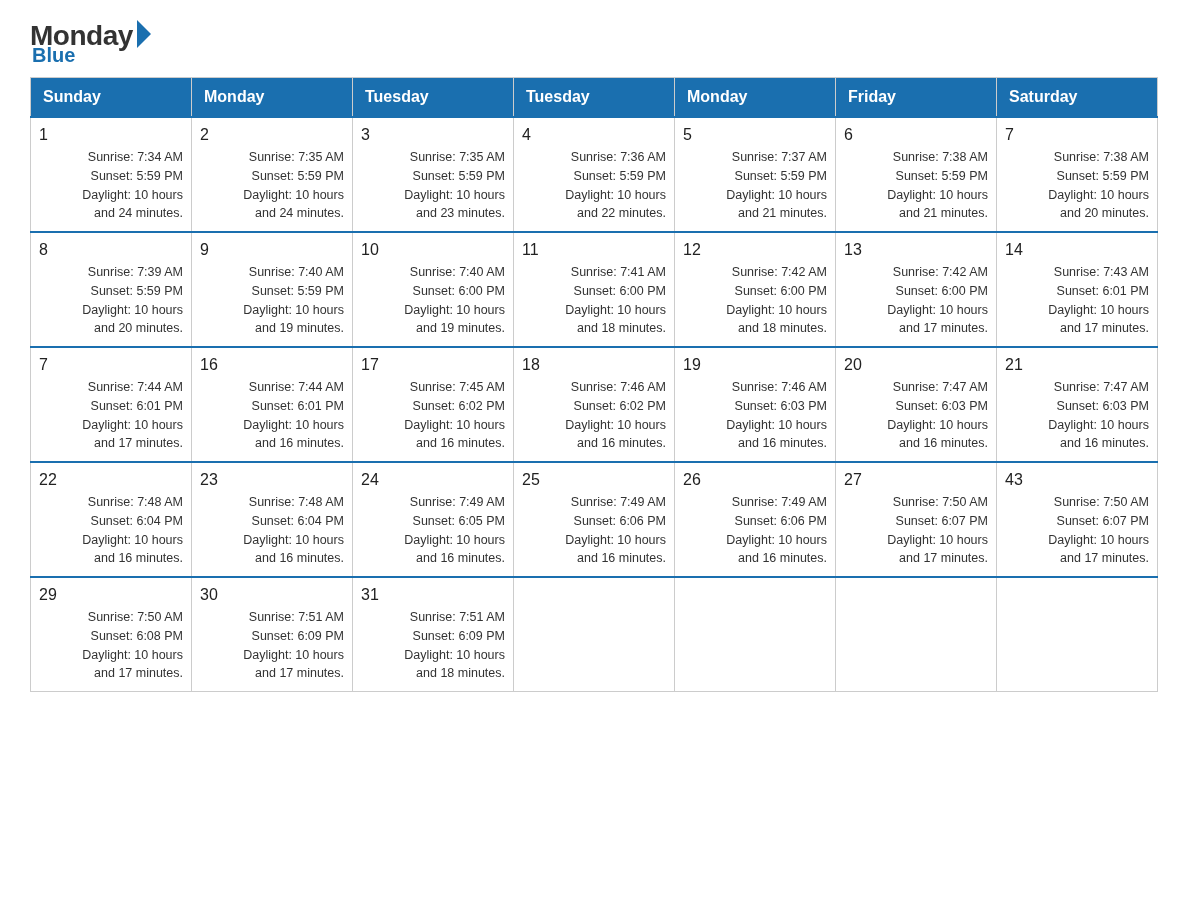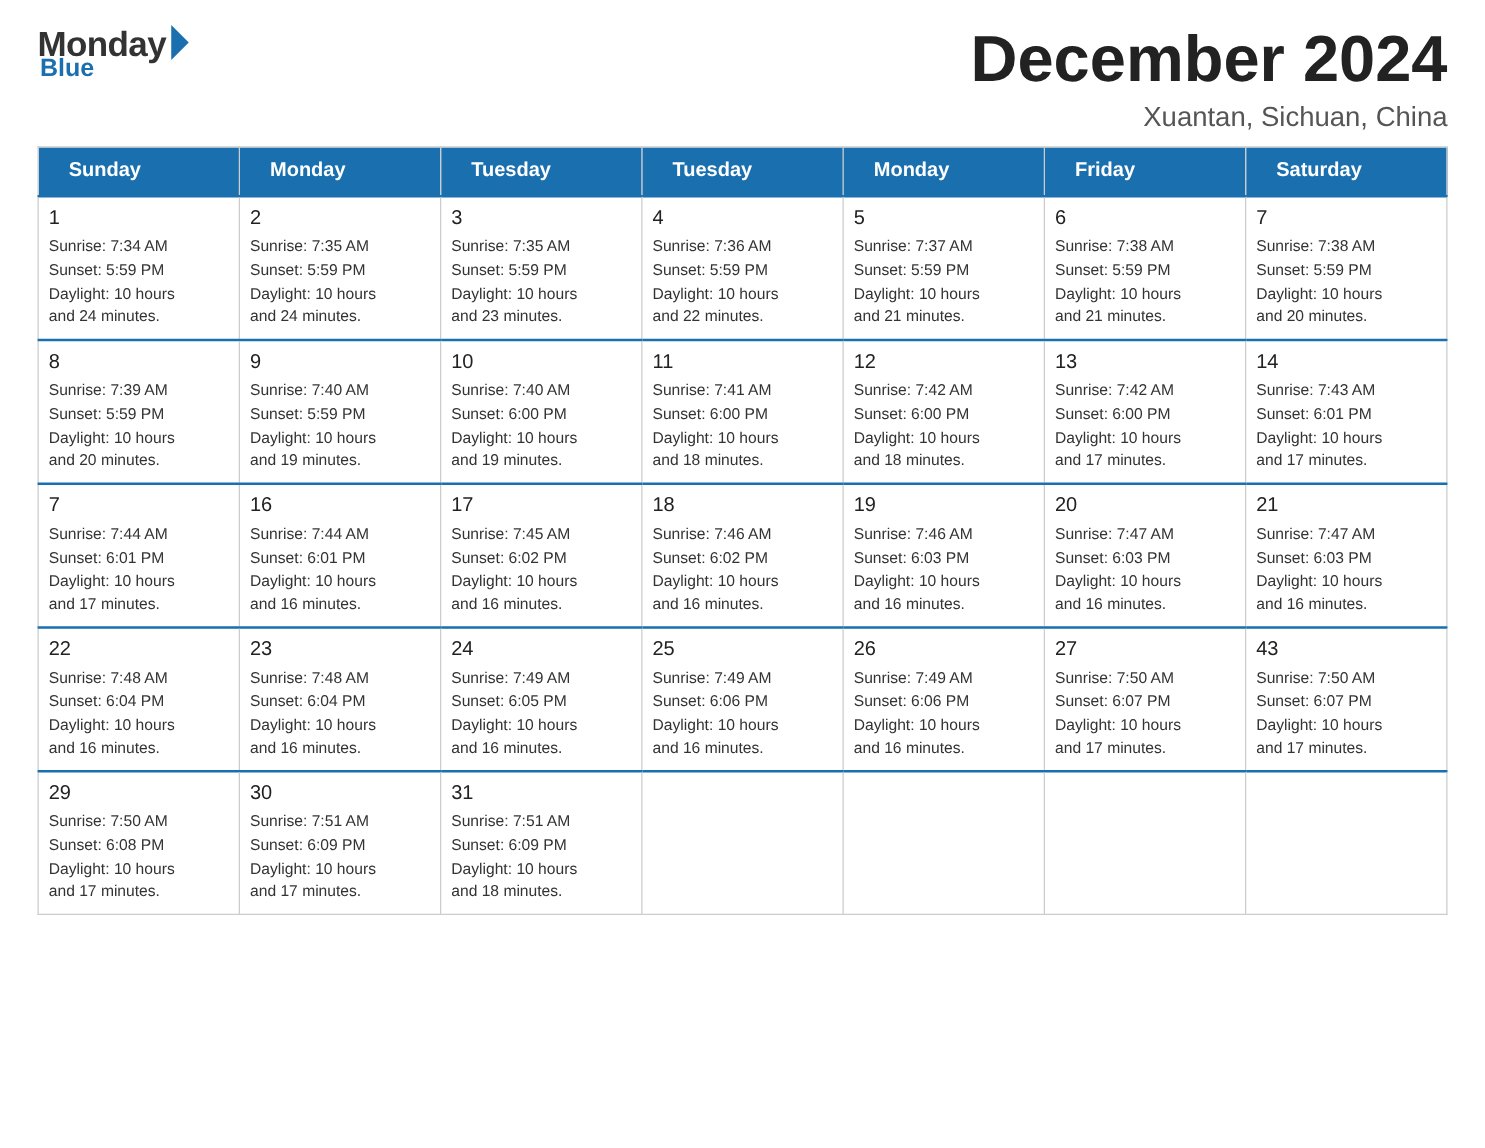--- a/index.html
+++ b/index.html
@@ -64,21 +64,21 @@
     .calendar {
       width: 100%;
       border-collapse: collapse;
       margin-top: 10px;
     }
     .calendar th {
       background: #1a6faf;
       color: #fff;
       font-size: 16px;
       font-weight: bold;
-      padding: 10px 24px;
+      padding: 10px 12px;
       text-align: left;
       border: 1px solid #ccc;
     }
     .calendar td {
       vertical-align: top;
       padding: 8px;
       border: 1px solid #ccc;
       border-top: 2px solid #1a6faf;
       font-size: 13px;
       color: #333;
@@ -89,40 +89,37 @@
       font-size: 16px;
       font-weight: normal;
       color: #222;
       display: block;
       margin-bottom: 4px;
     }
     .day-info {
       font-size: 12.5px;
       color: #333;
       line-height: 1.5;
+      text-align: right;
     }
     .empty-cell {
       border-top: 2px solid #1a6faf;
       background: #fff;
     }
   </style>
 </head>
 <body>
 
 <div class="header">
   <div class="logo">
     <div class="logo-top">
       <span class="logo-general">Monday</span>
       <div class="logo-triangle"></div>
     </div>
     <span class="logo-bottom">Blue</span>
-  </div>
-  <div class="title-area">
-    <div class="month-title">December 2024</div>
-    <div class="location">Xuantan, Sichuan, China</div>
   </div>
 </div>
 
 <table class="calendar">
   <thead>
     <tr>
     <th>Sunday</th>
         <th>Monday</th>
         <th>Tuesday</th>
         <th>Tuesday</th>

